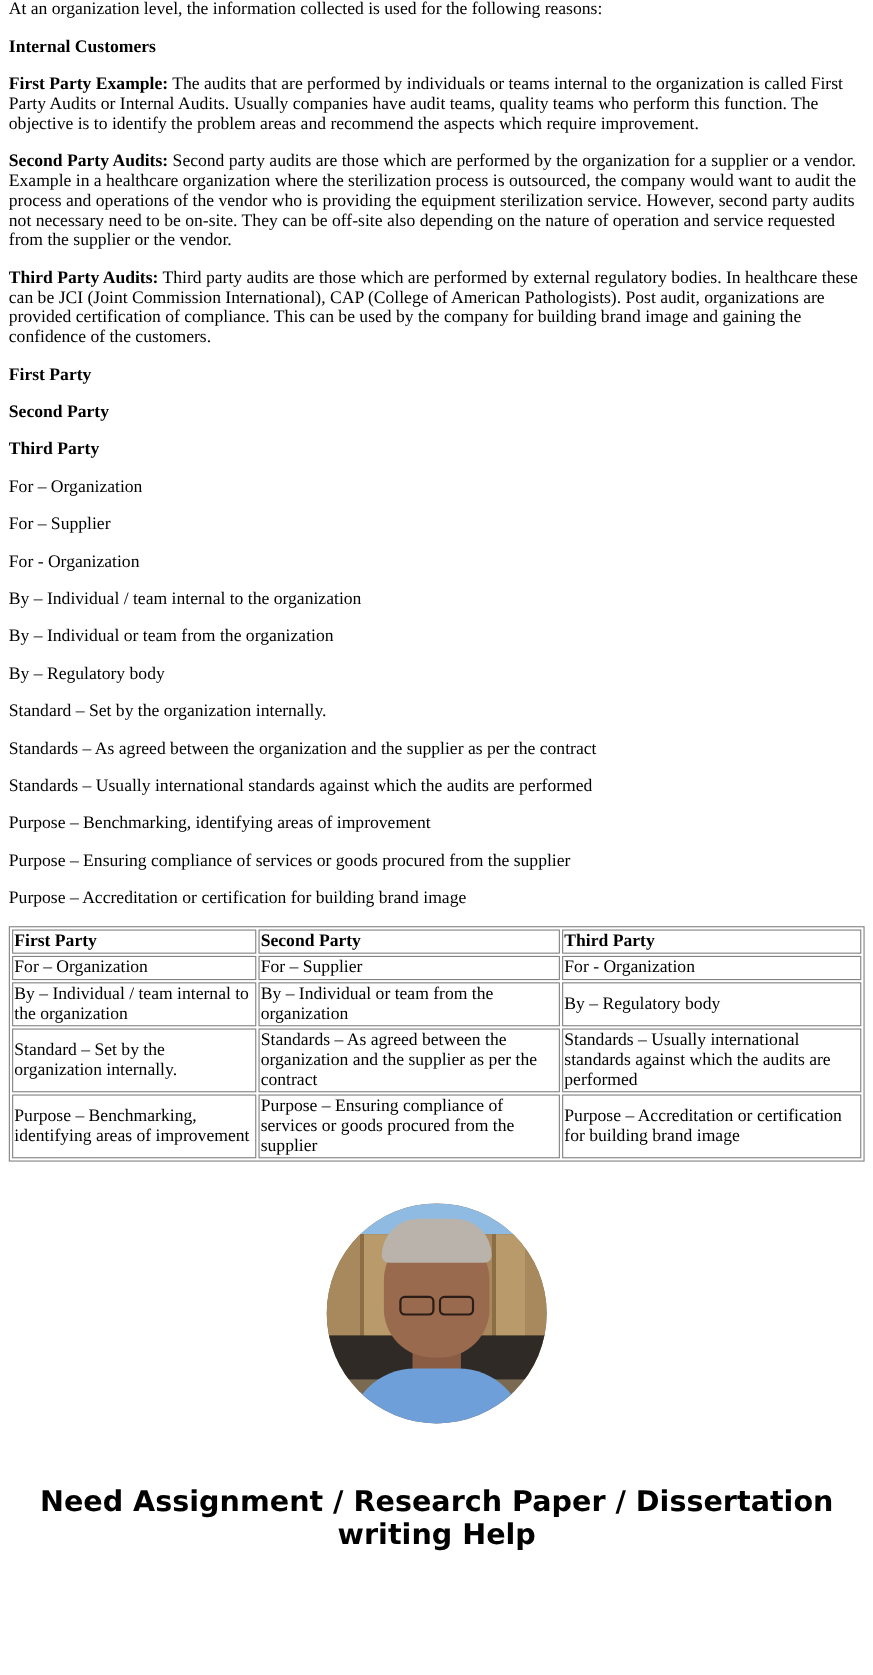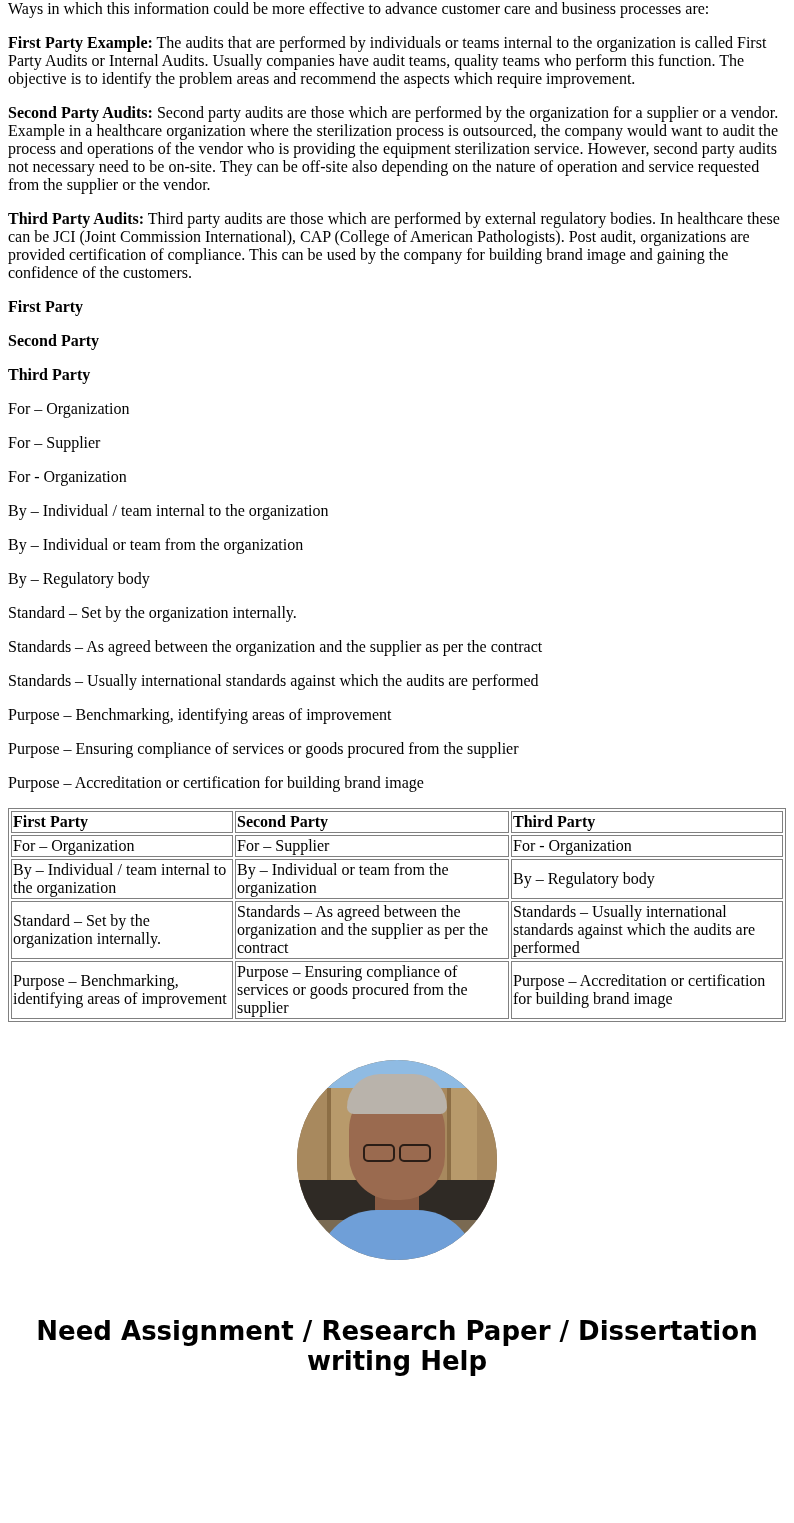--- a/index.html
+++ b/index.html
@@ -61,21 +61,22 @@
       line-height: 30px;
       text-align: center;
       margin-top: 52px;
       padding: 0 24px;
     }
   </style>
 </head>
 <body>
 
 <div class="content">
-  <p>Ways in which this information could be more effective to advance customer care and business processes are:</p>
+  <p class="first">At an organization level, the information collected is used for the following reasons:</p>
+  <p><b>Internal Customers</b></p>
 
   <p><b>First Party Example:</b><span> The audits that are performed by individuals or teams internal to the organization is called First Party Audits or Internal Audits. Usually companies have audit teams, quality teams who perform this function. The objective is to identify the problem areas and recommend the aspects which require improvement.</span></p>
   <p><b>Second Party Audits:</b><span> Second party audits are those which are performed by the organization for a supplier or a vendor. Example in a healthcare organization where the sterilization process is outsourced, the company would want to audit the process and operations of the vendor who is providing the equipment sterilization service. However, second party audits not necessary need to be on-site. They can be off-site also depending on the nature of operation and service requested from the supplier or the vendor.</span></p>
   <p><b>Third Party Audits:</b><span> Third party audits are those which are performed by external regulatory bodies. In healthcare these can be JCI (Joint Commission International), CAP (College of American Pathologists). Post audit, organizations are provided certification of compliance. This can be used by the company for building brand image and gaining the confidence of the customers.</span></p>
 
   <p><b>First Party</b></p>
   <p><b>Second Party</b></p>
   <p><b>Third Party</b></p>
 
   <p>For – Organization</p>

